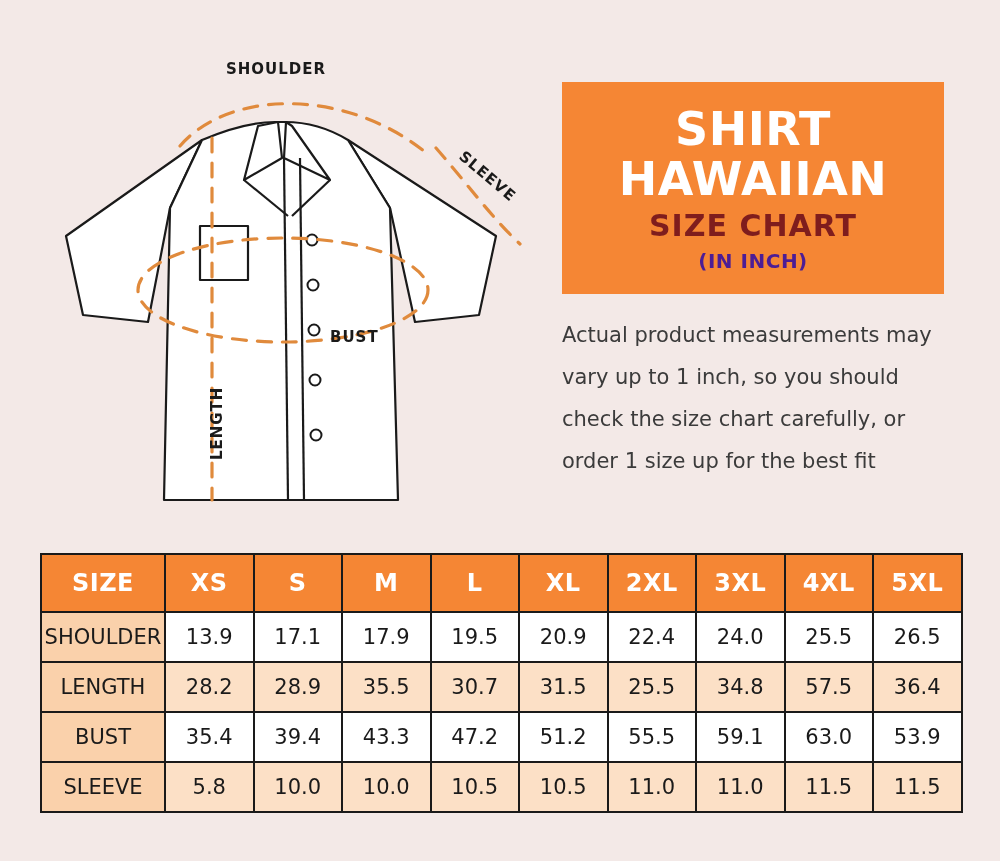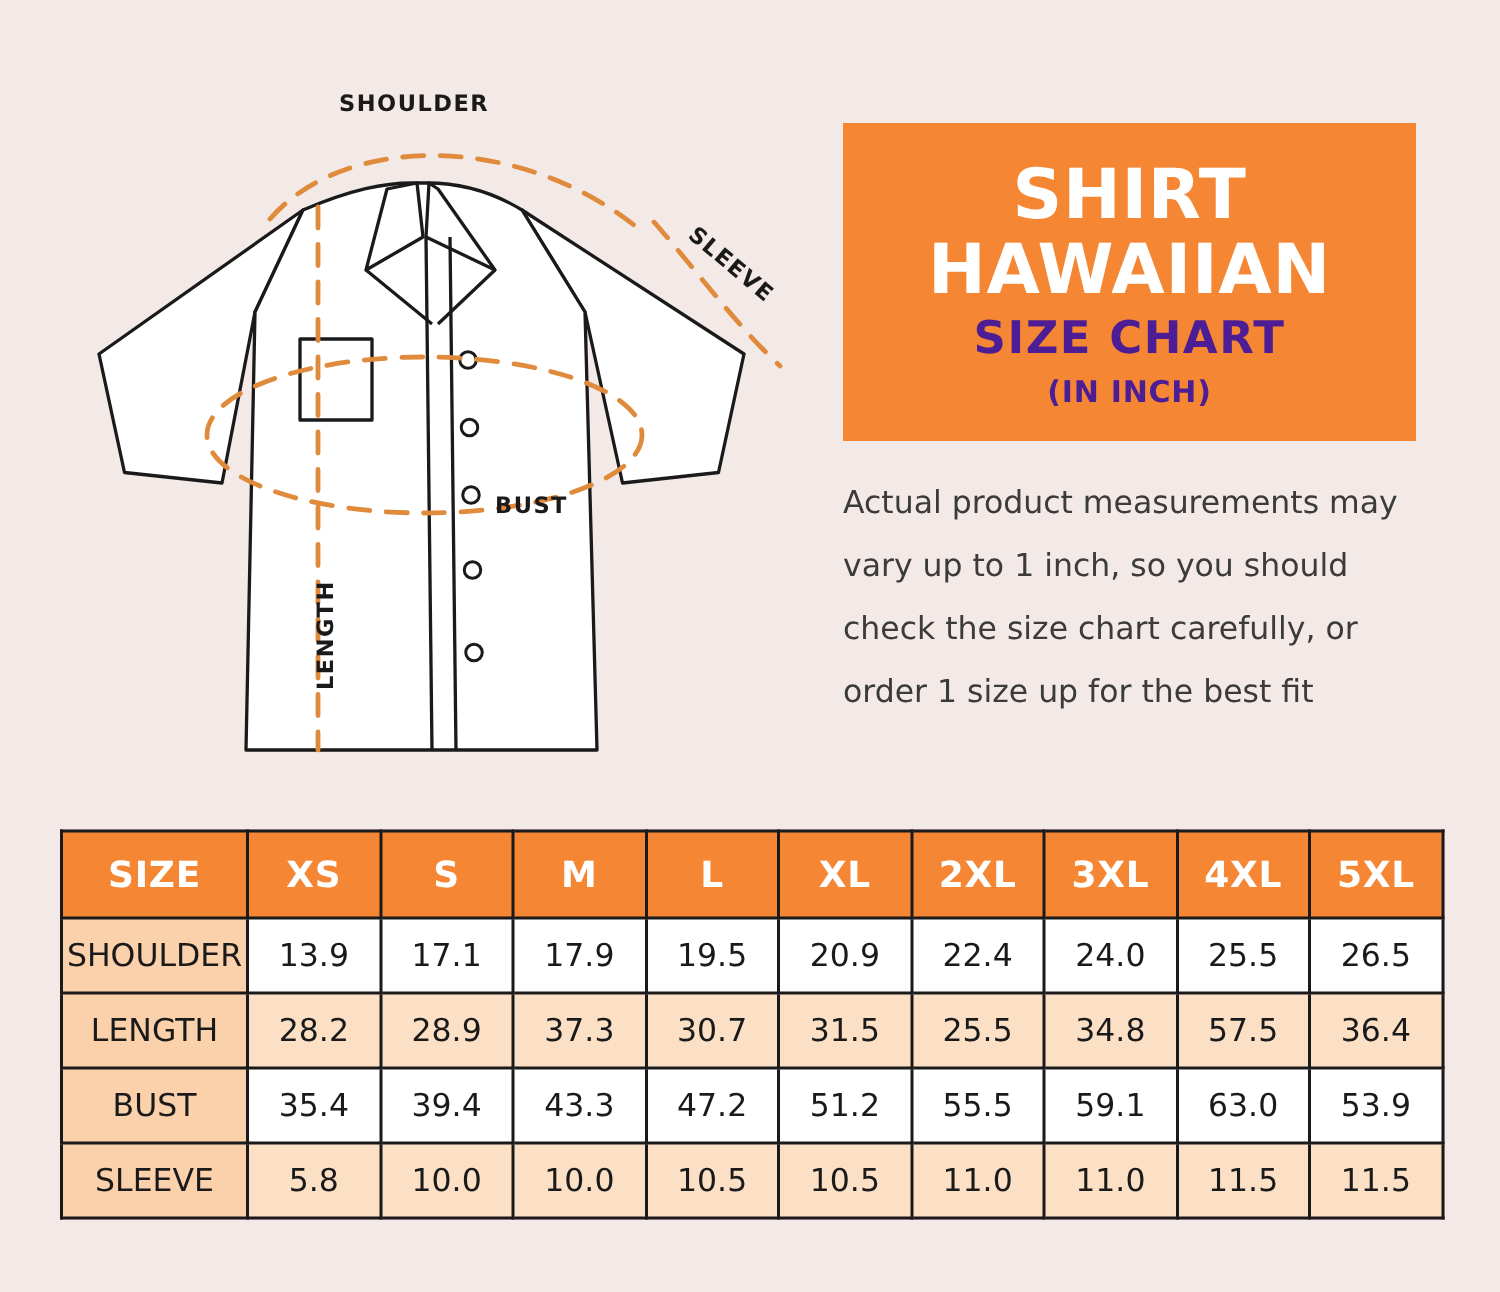--- a/index.html
+++ b/index.html
@@ -41,21 +41,21 @@
   }
   #title-main {
     color: #ffffff;
     font-family: "DejaVu Sans", sans-serif;
     font-weight: bold;
     font-size: 46px;
     line-height: 50px;
     letter-spacing: 0.5px;
   }
   #title-sub {
-    color: #4c1d95;
+    color: #7f1d1d;
     font-weight: bold;
     font-size: 30px;
     line-height: 36px;
     letter-spacing: 1px;
     margin-top: 4px;
   }
   #title-unit {
     color: #4c1d95;
     font-weight: bold;
     font-size: 20px;
@@ -76,21 +76,21 @@
   #size-table-wrap {
     position: absolute;
     left: 40px;
     top: 553px;
     width: 920px;
   }
   table.size-table {
     border-collapse: collapse;
     width: 920px;
     table-layout: fixed;
-    background: #f9a8d4;
+    background: #bef264;
     border: 2px solid #1a1a1a;
   }
   table.size-table td, table.size-table th {
     border: 2px solid #1a1a1a;
     text-align: center;
     font-size: 21px;
     height: 48px;
     font-family: "DejaVu Sans", sans-serif;
     color: #1a1a1a;
     padding: 0;
@@ -231,21 +231,21 @@
         <td>20.9</td>
         <td>22.4</td>
         <td>24.0</td>
         <td>25.5</td>
         <td>26.5</td>
       </tr>
       <tr>
         <td>LENGTH</td>
         <td>28.2</td>
         <td>28.9</td>
-        <td>37.3</td>
+        <td>35.5</td>
         <td>30.7</td>
         <td>31.5</td>
         <td>25.5</td>
         <td>34.8</td>
         <td>57.5</td>
         <td>36.4</td>
       </tr>
       <tr>
         <td>BUST</td>
         <td>35.4</td>

